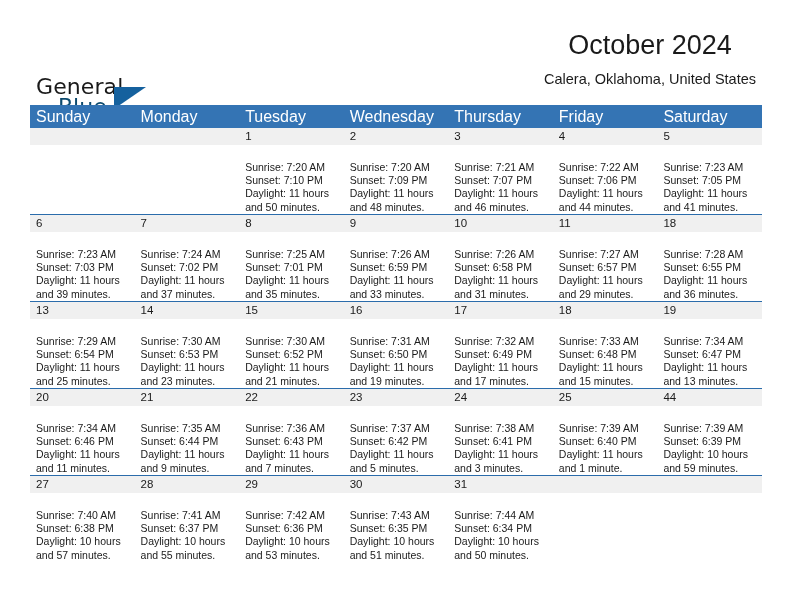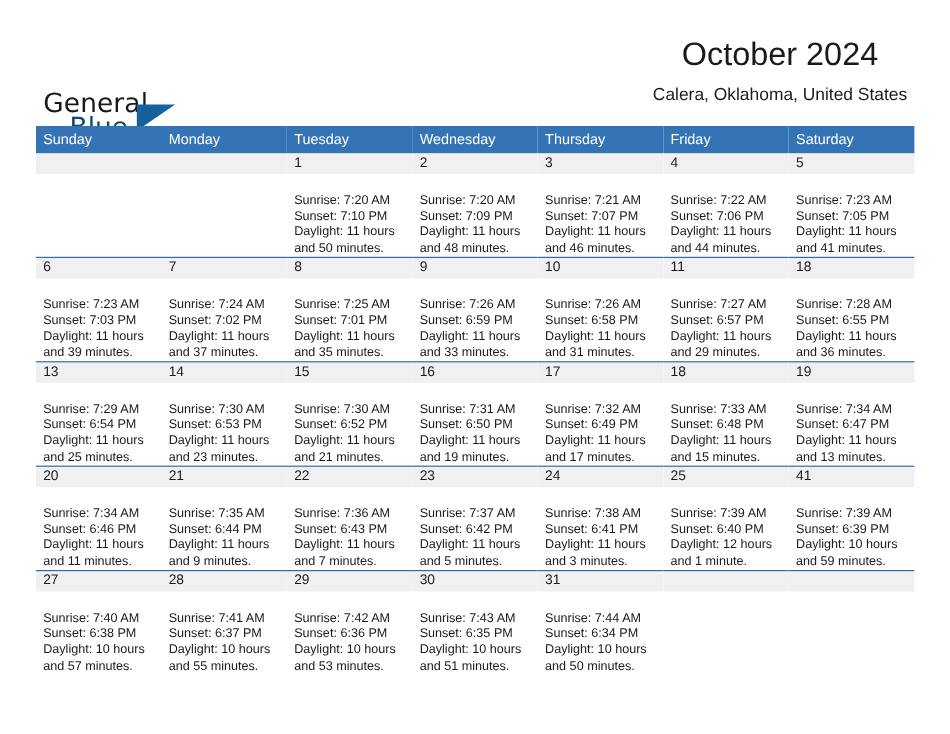--- a/index.html
+++ b/index.html
@@ -93,21 +93,21 @@
     width: 732px;
   }
   table.cal {
     width: 732px;
     border-collapse: collapse;
     table-layout: fixed;
   }
   table.cal th {
     background: #3474b4;
     color: #ffffff;
-    font-size: 12px;
+    font-size: 16px;
     font-weight: normal;
     text-align: left;
     padding: 5px 0 5px 6px;
     height: 11px;
     line-height: 13px;
   }
   table.cal td {
     vertical-align: top;
     padding: 0;
     border-top: 1.5px solid #2b6cab;
@@ -432,27 +432,27 @@
                   <div class="daylight">Daylight: 11 hours and 3 minutes.</div>
                 </div>
               </div>
             </td>
             <td>
               <div class="cell">
                 <div class="daynum-band">25</div>
                 <div class="cell-body">
                   <div>Sunrise: 7:39 AM</div>
                   <div>Sunset: 6:40 PM</div>
-                  <div class="daylight">Daylight: 12 hours and 1 minute.</div>
-                </div>
-              </div>
-            </td>
-            <td>
-              <div class="cell">
-                <div class="daynum-band">41</div>
+                  <div class="daylight">Daylight: 11 hours and 1 minute.</div>
+                </div>
+              </div>
+            </td>
+            <td>
+              <div class="cell">
+                <div class="daynum-band">44</div>
                 <div class="cell-body">
                   <div>Sunrise: 7:39 AM</div>
                   <div>Sunset: 6:39 PM</div>
                   <div class="daylight">Daylight: 10 hours and 59 minutes.</div>
                 </div>
               </div>
             </td>
           </tr>
           <tr class="week-row">
             <td>

